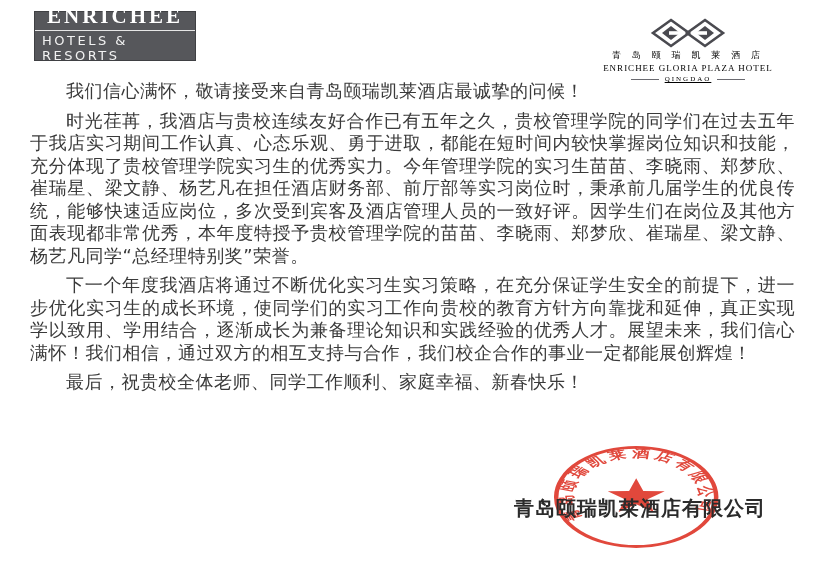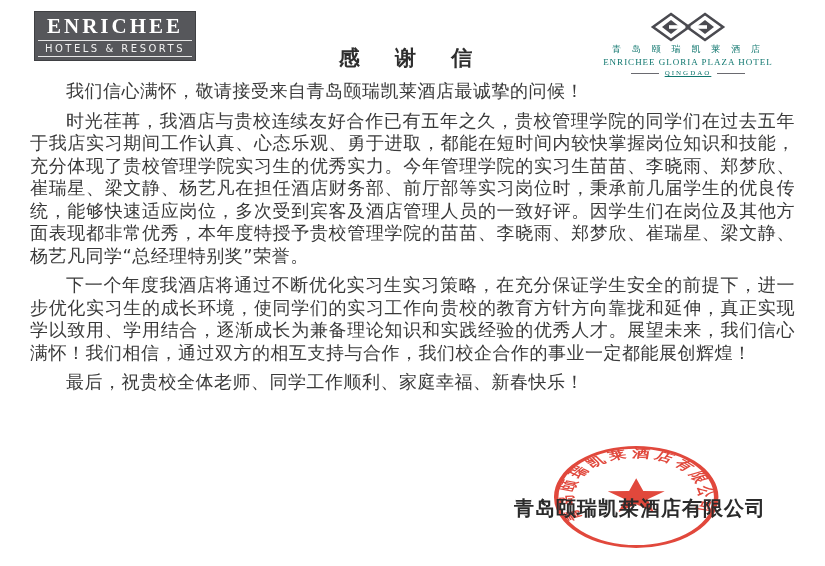--- a/index.html
+++ b/index.html
@@ -30,45 +30,45 @@
   .logo-dark .brand {
     font-family: "Liberation Serif", serif;
     font-weight: bold;
     font-size: 21px;
     color: #ffffff;
     letter-spacing: 3px;
     line-height: 1;
   }
   .logo-dark .tagline {
     margin-top: 3px;
-    font-size: 10px;
+    font-size: 13px;
     color: #f2f2f2;
     letter-spacing: 2.5px;
     border-top: 1px solid rgba(255,255,255,.85);
     border-bottom: 1px solid rgba(255,255,255,.85);
     padding: 2px 7px 2px 7px;
   }
 
   .letter-title {
     position: absolute;
     left: 50%; top: 44px;
     transform: translateX(-50%);
     font-size: 21px;
     font-weight: bold;
     color: #2e2e2e;
     letter-spacing: 14px;
     white-space: nowrap;
   }
 
   .logo-light {
     position: absolute;
-    right: 32px; top: 12px;
+    right: 32px; top: 18px;
     width: 210px;
     text-align: center;
-    color: #0f766e;
+    color: #000000;
   }
   .logo-light .diamonds { height: 30px; }
   .logo-light .cn {
     font-size: 9px;
     letter-spacing: 4px;
     margin-top: 1px;
     white-space: nowrap;
   }
   .logo-light .en {
     font-family: Liberation Serif, serif;
@@ -141,21 +141,20 @@
 
 <div class="page">
 
   <div class="header">
 
     <div class="logo-dark">
       <div class="brand">ENRICHEE</div>
       <div class="tagline">HOTELS &amp; RESORTS</div>
     </div>
 
-    <div class="letter-title">感  谢  信</div>
 
     <div class="logo-light">
       <div class="diamonds">
         <svg width="78" height="30" viewBox="0 0 78 30">
           <g fill="none" stroke="#4a4a50" stroke-width="2.6">
             <path d="M22 2 L40 15 L22 28 L4 15 Z"></path>
             <path d="M56 2 L74 15 L56 28 L38 15 Z"></path>
           </g>
           <g fill="#4a4a50">
             <path d="M22 8 L31 15 L22 22 L13 15 Z"></path>

